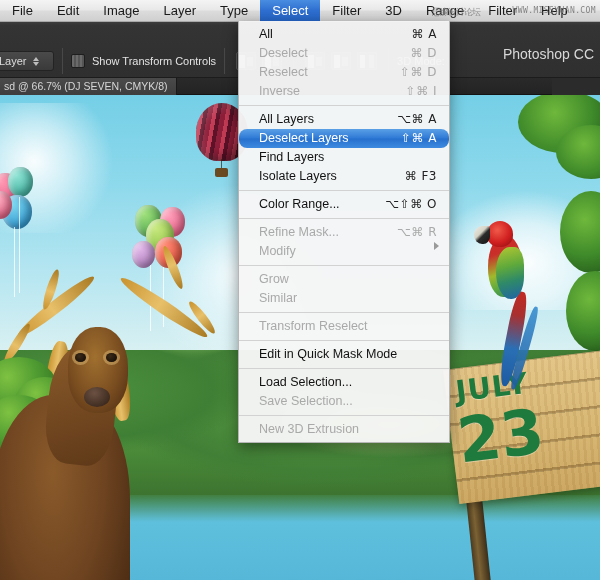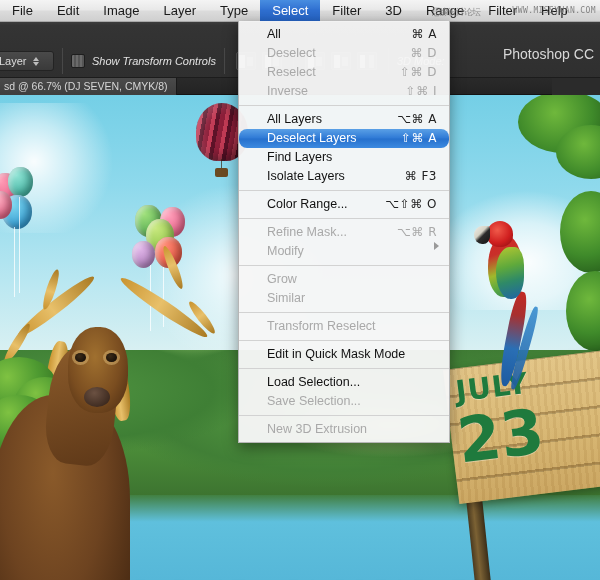--- a/index.html
+++ b/index.html
@@ -209,21 +209,21 @@
   .stepper i.up { border-bottom:4px solid #bdbdbd; }
   .stepper i.dn { border-top:4px solid #bdbdbd; }
 
   .sep { width:1px; height:26px; background:#242424; border-right:1px solid #484848; margin:0 8px; }
 
   .chk {
     width:14px; height:14px; border:1px solid #1e1e1e; border-radius:2px;
     background:repeating-linear-gradient(90deg,#6a6a6a 0 2px,#555 2px 4px);
     margin-right:7px; flex:0 0 auto;
   }
-  .ob-label { color:#e2e2e2; font-size:11px; white-space:nowrap;font-style:italic; }
+  .ob-label { color:#e2e2e2; font-size:11px; white-space:nowrap; }
 
   .alignicon {
     width:20px; height:18px; position:relative; margin:0 3px; flex:0 0 auto;
     border:1px solid #5a5a5a; border-radius:2px; background:#3a3a3a;
   }
   .alignicon::before {
     content:""; position:absolute; left:2px; top:2px; width:6px; height:13px;
     background:#cfcfcf;
   }
   .alignicon::after {
@@ -255,21 +255,21 @@
   #selectmenu {
     position:absolute; left:238px; top:21px; width:212px; z-index:60;
     background:rgba(246,246,246,.965);
     border:1px solid #b6b6b6; border-top:none;
     box-shadow:0 5px 14px rgba(0,0,0,.42);
     font-size:12.5px; color:#111;
     padding:4px 0 3px 0;
   }
   .mi {
     position:relative; height:19px; line-height:19px;
-    padding:0 10px 0 28px; display:flex; align-items:flex-start;
+    padding:0 10px 0 20px; display:flex; align-items:flex-start;
     white-space:nowrap; cursor:default;
   }
   .mi .lbl { flex:1 1 auto; }
   .mi .sc {
     flex:0 0 auto; font-size:12px; color:#222; letter-spacing:.5px;
     font-family:"DejaVu Sans", sans-serif; padding-right:2px;
   }
   .mi.disabled .lbl, .mi.disabled .sc { color:#a9a9a9; }
   .mi.sel {
     background:linear-gradient(to bottom,#5aa0e6 0%, #2f7ad6 48%, #2670cd 52%, #3d8ae0 100%);

